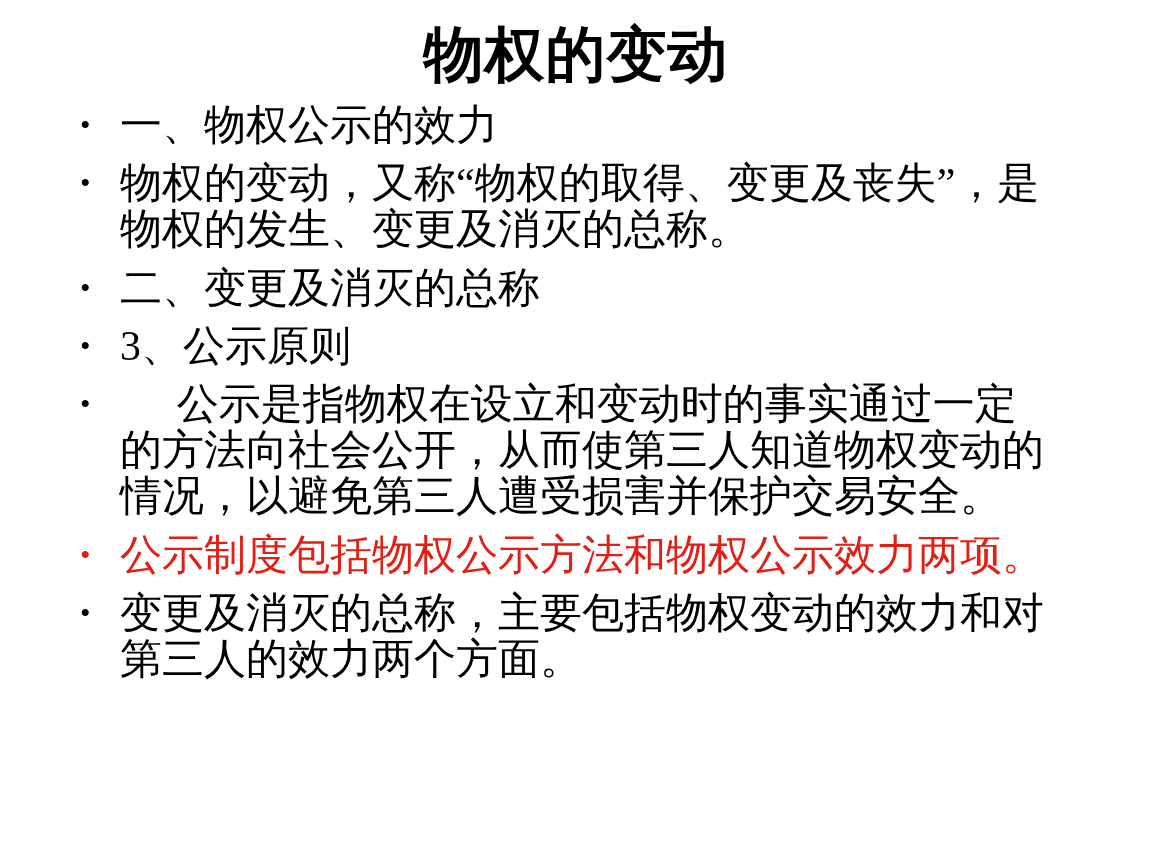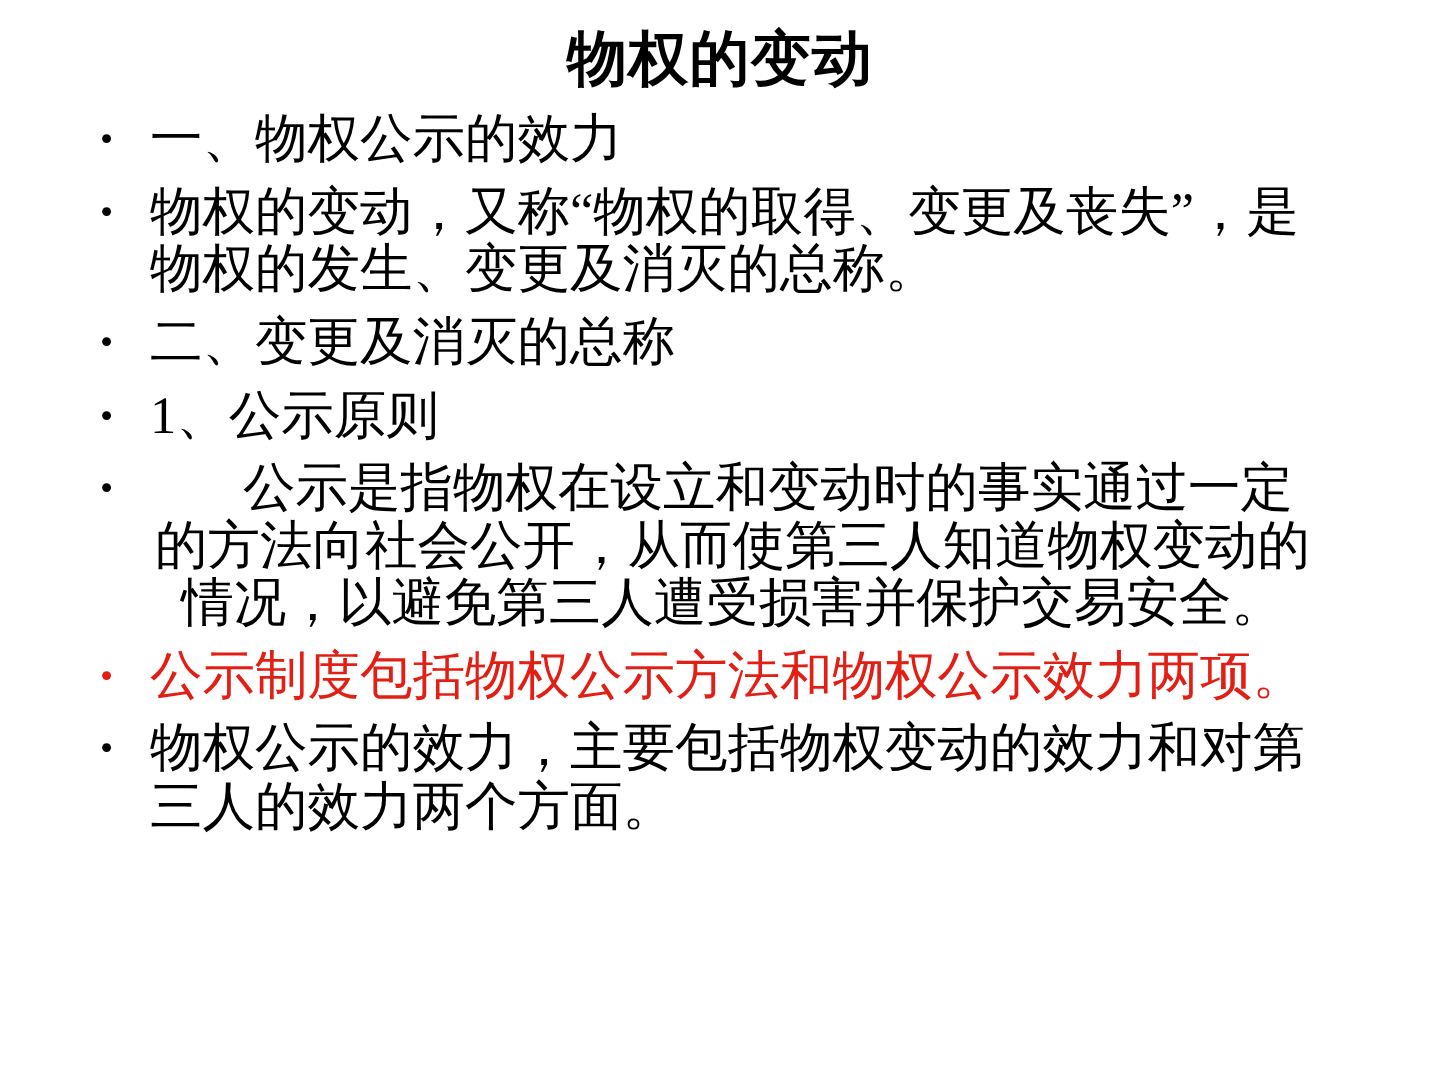--- a/index.html
+++ b/index.html
@@ -12,21 +12,21 @@
     width: 1152px;
     height: 864px;
     background: #ffffff;
     overflow: hidden;
     font-family: "Liberation Serif", "DejaVu Serif", serif;
     color: #000000;
   }
   .slide-title {
     margin: 22px 0 14px 0;
     text-align: center;
-    font-size: 48px;
+    font-size: 60px;
     line-height: 1.1;
     font-weight: 700;
     letter-spacing: 1px;
     color: #000000;
   }
   .bullet-list {
     list-style: none;
     margin: 10px 100px 0 78px;
     padding: 0;
   }
@@ -44,21 +44,20 @@
     line-height: 46px;
     padding-left: 2px;
     user-select: none;
   }
   .bullet-text {
     flex: 1 1 auto;
     word-break: break-all;
   }
   .bullet-item.indent .bullet-text {
     text-indent: 1.35em;
-    text-align: center;
   }
 </style>
 </head>
 <body>
 
 <div class="slide">
   <h1 class="slide-title">物权的变动</h1>
   <ul class="bullet-list">
       <li class="bullet-item">
         <span class="bullet-dot">•</span>
@@ -67,28 +66,28 @@
       <li class="bullet-item">
         <span class="bullet-dot">•</span>
         <div class="bullet-text">物权的变动，又称“物权的取得、变更及丧失”，是物权的发生、变更及消灭的总称。</div>
       </li>
       <li class="bullet-item">
         <span class="bullet-dot">•</span>
         <div class="bullet-text">二、变更及消灭的总称</div>
       </li>
       <li class="bullet-item">
         <span class="bullet-dot">•</span>
-        <div class="bullet-text">1、公示原则</div>
+        <div class="bullet-text">3、公示原则</div>
       </li>
       <li class="bullet-item indent">
         <span class="bullet-dot">•</span>
         <div class="bullet-text">公示是指物权在设立和变动时的事实通过一定的方法向社会公开，从而使第三人知道物权变动的情况，以避免第三人遭受损害并保护交易安全。</div>
       </li>
       <li class="bullet-item" style="color: rgb(227, 30, 20);">
         <span class="bullet-dot">•</span>
         <div class="bullet-text">公示制度包括物权公示方法和物权公示效力两项。</div>
       </li>
       <li class="bullet-item">
         <span class="bullet-dot">•</span>
-        <div class="bullet-text">物权公示的效力，主要包括物权变动的效力和对第三人的效力两个方面。</div>
+        <div class="bullet-text">变更及消灭的总称，主要包括物权变动的效力和对第三人的效力两个方面。</div>
       </li>
     </ul>
 </div>
 
 </body></html>

